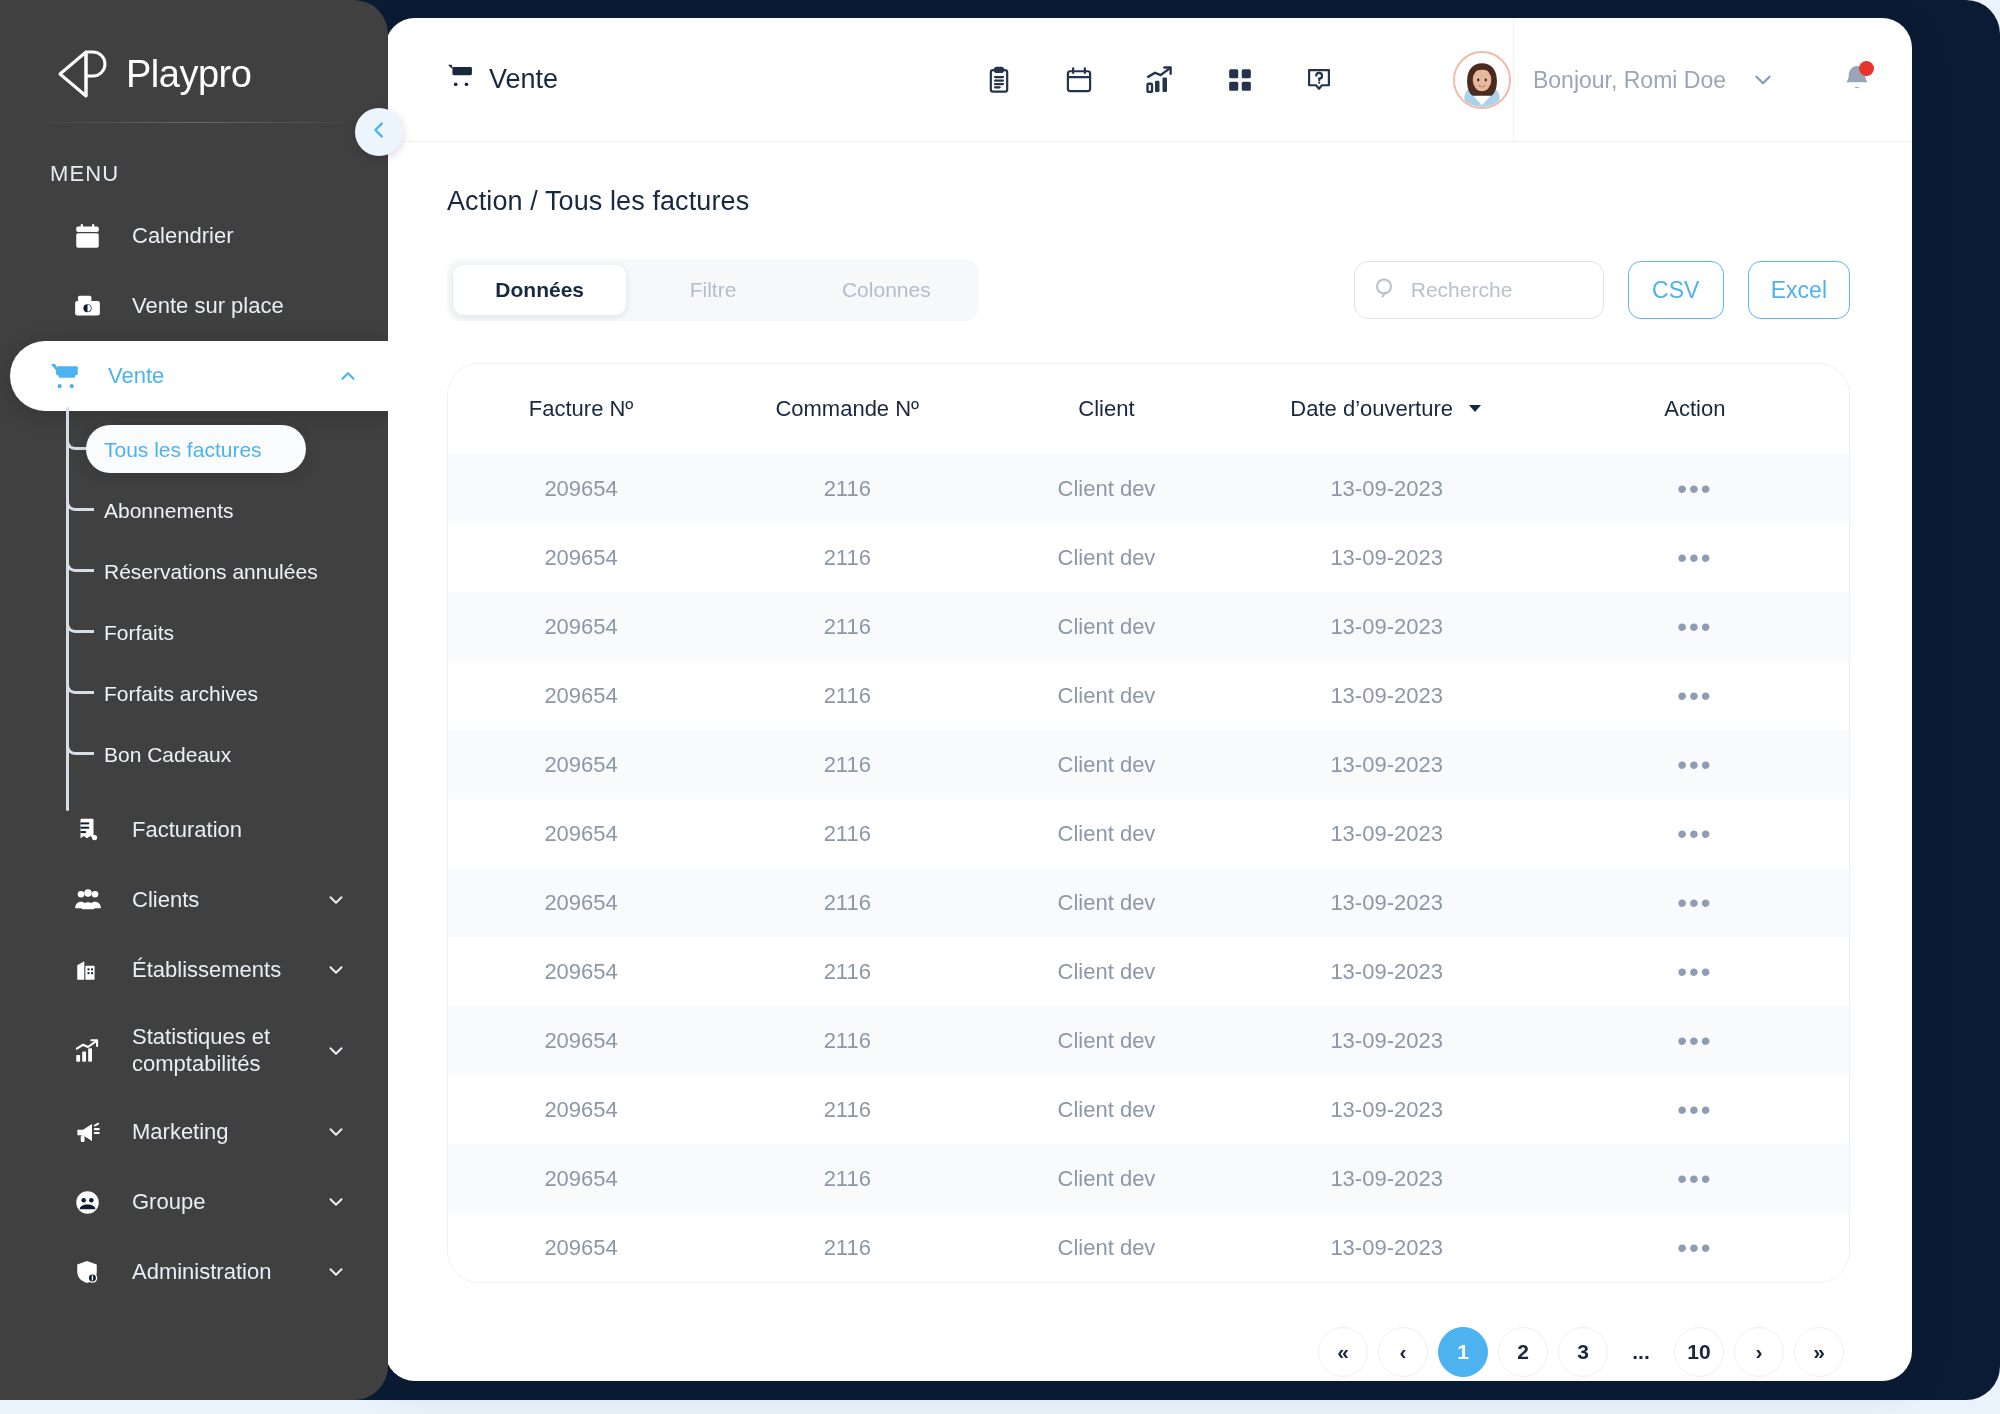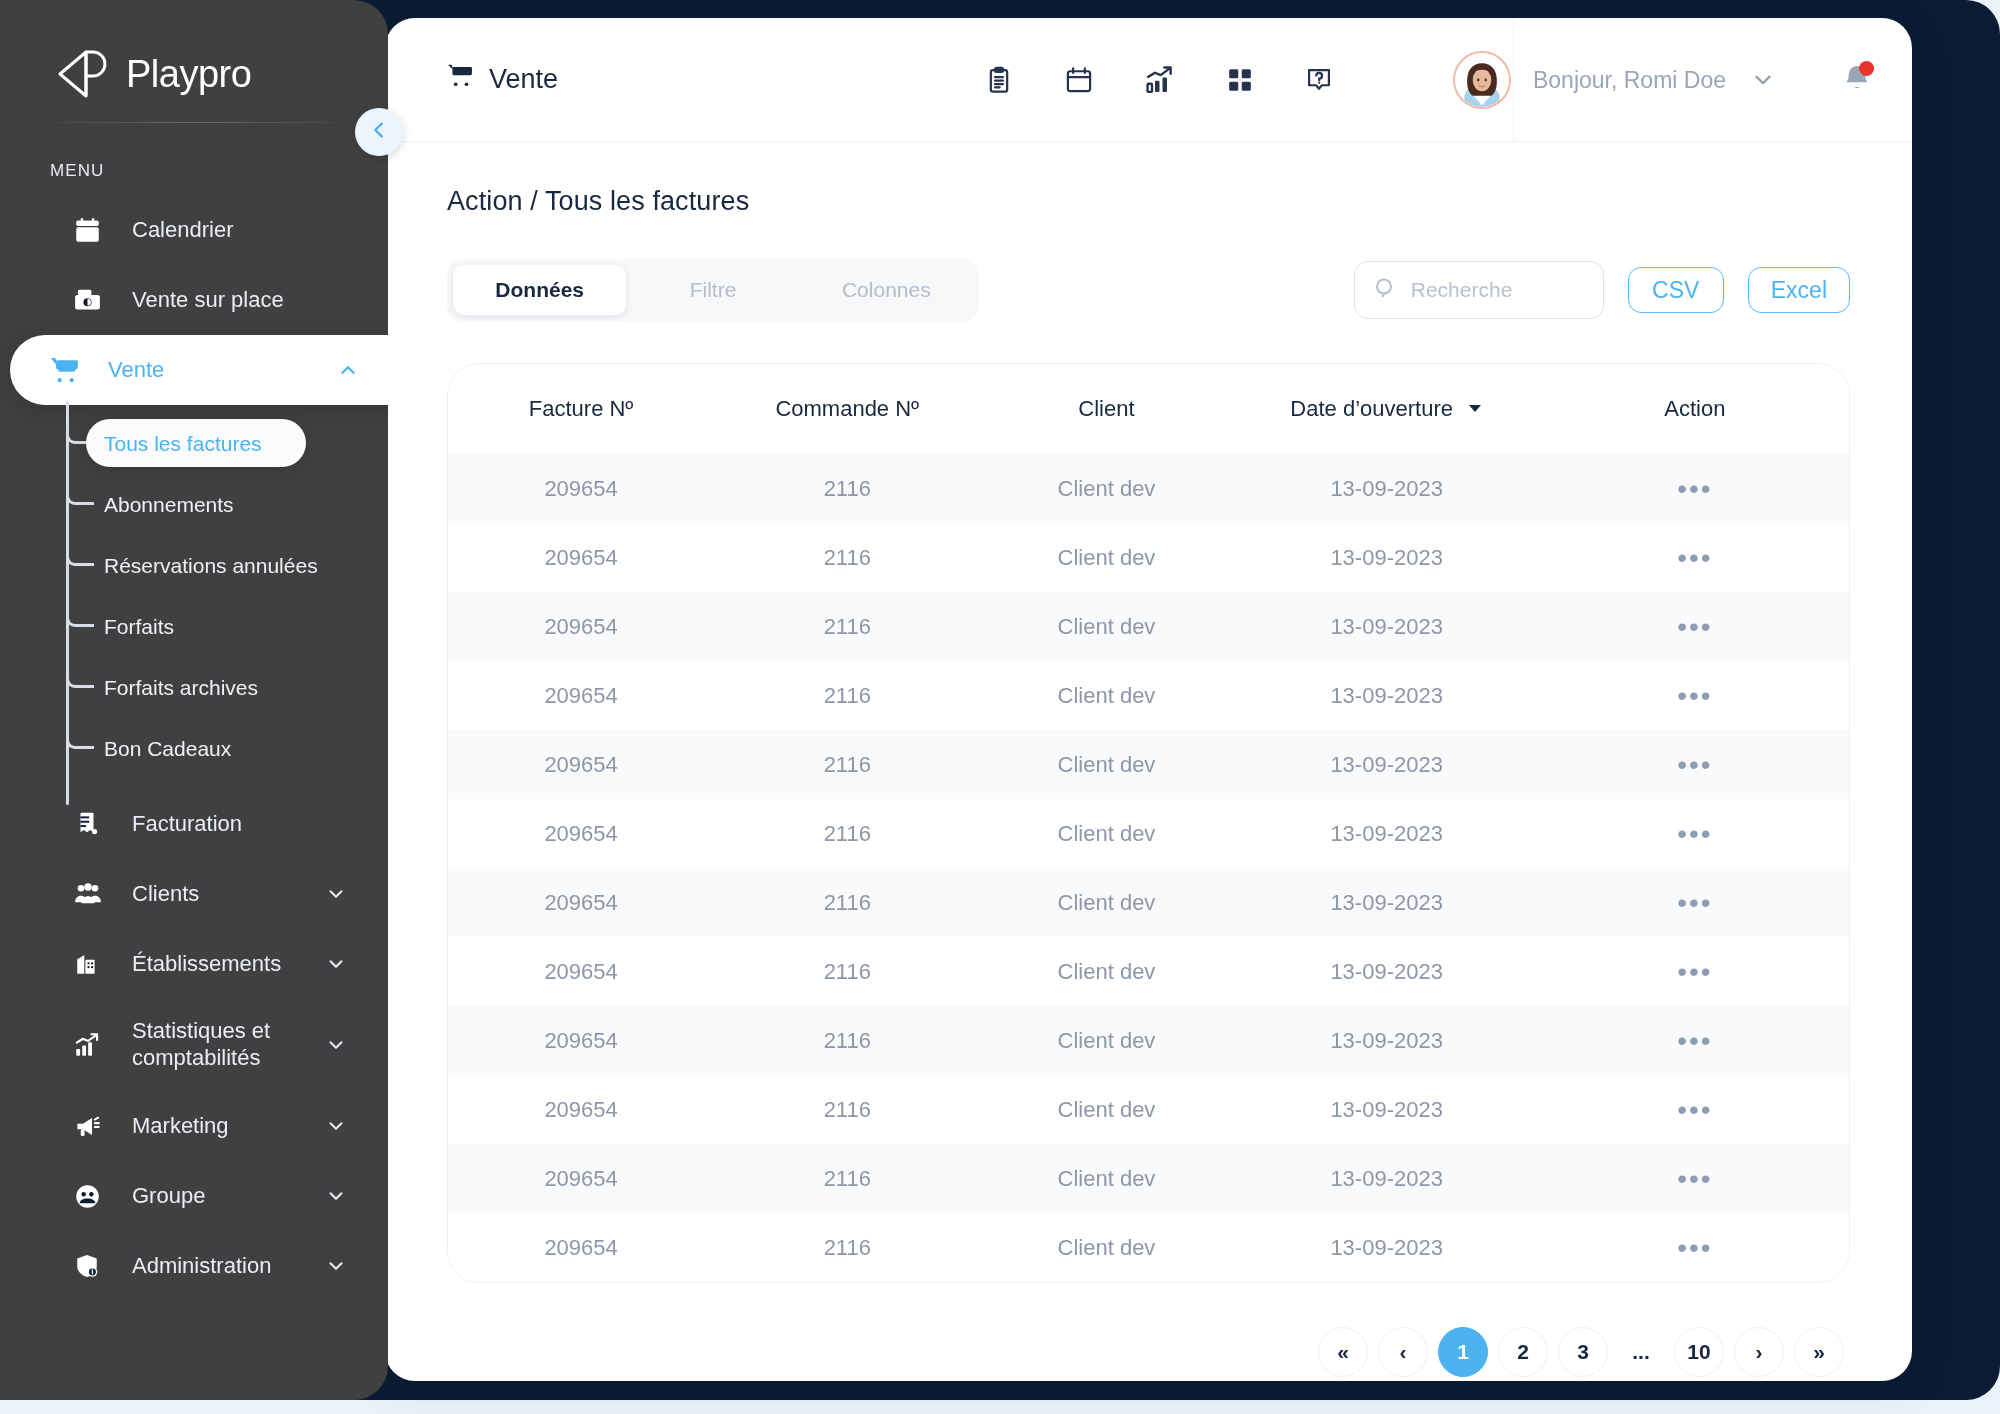--- a/index.html
+++ b/index.html
@@ -51,21 +51,21 @@
   }
 
   .brand-rule {
     height: 1px;
     margin: 10px 38px 0 44px;
     background: linear-gradient(90deg, rgba(255,255,255,0.02), rgba(255,255,255,0.22), rgba(255,255,255,0.02));
   }
 
   .menu-label {
     color: #e7ecf4;
-    font-size: 17px;
+    font-size: 22px;
     letter-spacing: 1.1px;
     padding: 38px 0 0 50px;
   }
 
   .nav { padding-top: 14px; position: relative; }
 
   .nav-item {
     display: flex;
     align-items: center;
     height: 70px;
@@ -309,21 +309,21 @@
     outline: none;
     font-size: 21px;
     color: #17283f;
     font-family: "Liberation Sans", sans-serif;
     width: 100%;
     background: transparent;
   }
   .search-input::placeholder { color: #b9c1cd; }
 
   .btn-outline {
-    height: 46px;
+    height: 58px;
     min-width: 96px;
     padding: 0 22px;
     border: 1px solid #5ab8f5;
     border-radius: 13px;
     color: #4db2f0;
     background: #ffffff;
     font-size: 23px;
     display: flex;
     align-items: center;
     justify-content: center;

